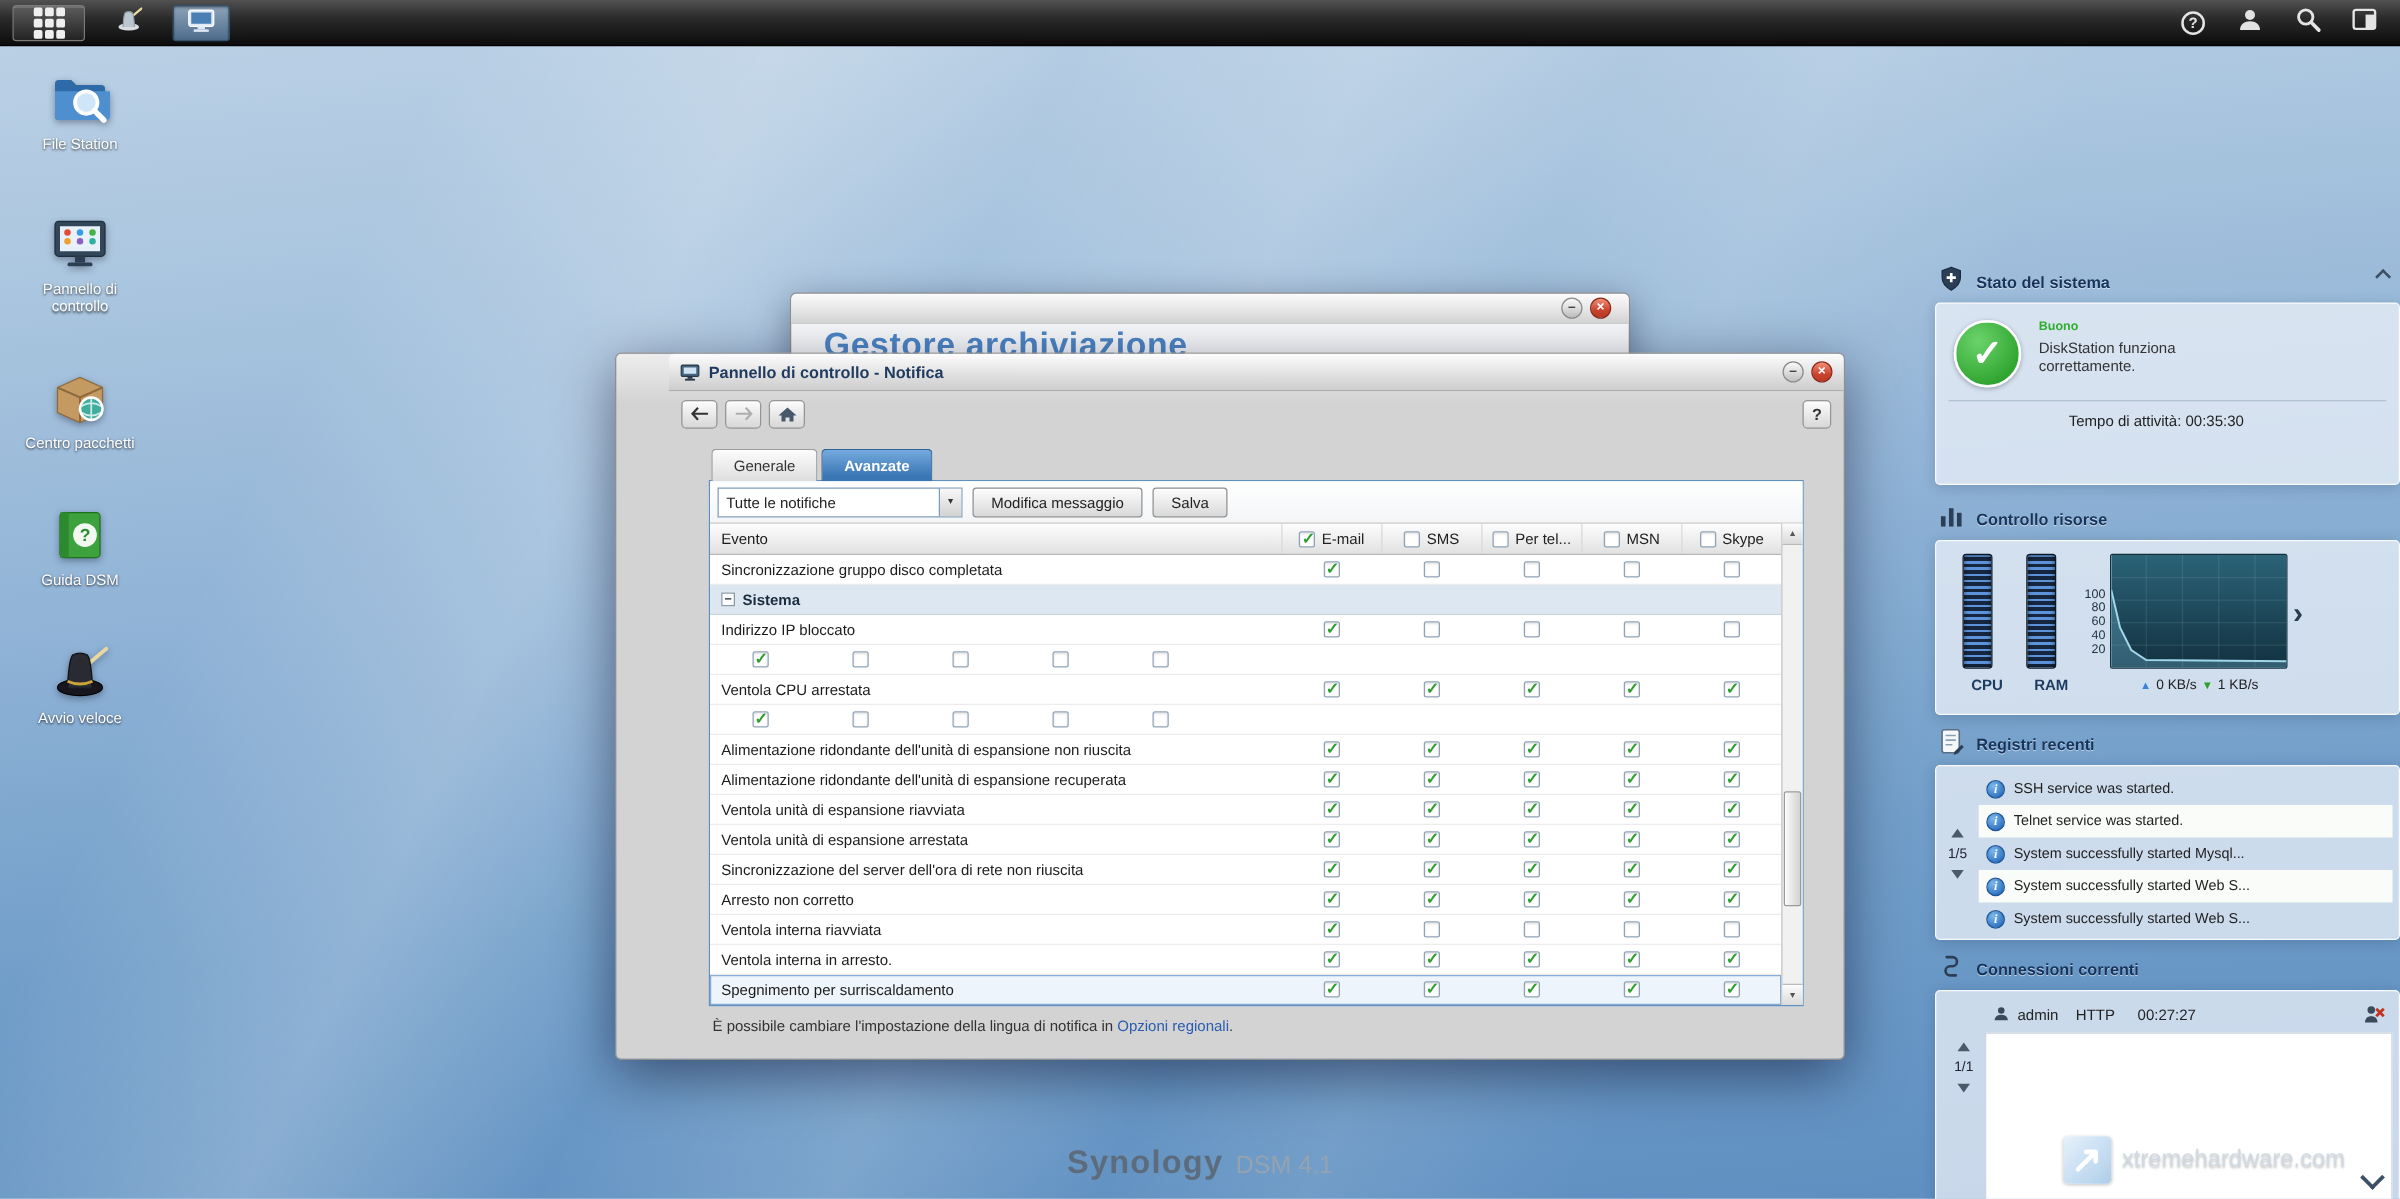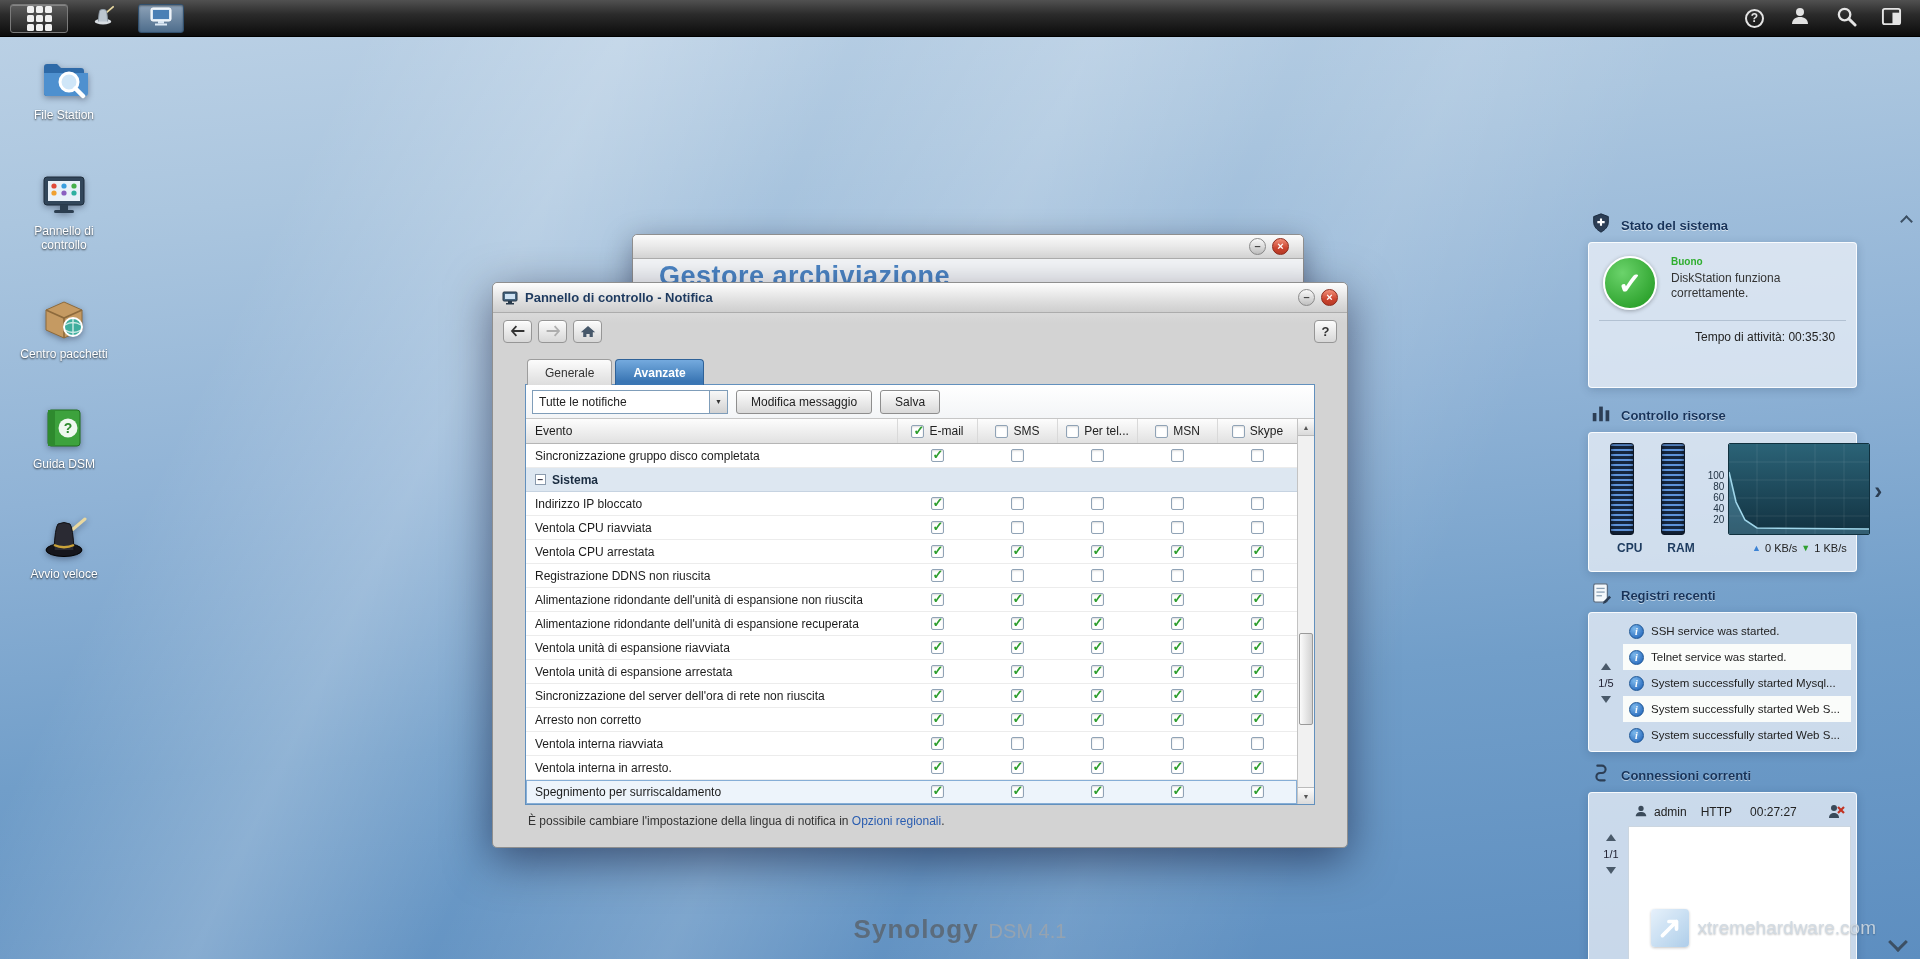--- a/index.html
+++ b/index.html
@@ -40,23 +40,23 @@
   .bg-titlebar { height:24px; background:linear-gradient(#fbfbfb,#d8d8d8); border-bottom:1px solid #b0b0b0;
     border-radius:5px 5px 0 0; display:flex; align-items:center; justify-content:flex-end; padding:0 14px; gap:6px; }
   .bg-heading { font-size:27px; font-weight:bold; color:#4d87c7; padding:2px 0 0 26px; letter-spacing:.5px; }
 
   
   .wc { width:17px; height:17px; border-radius:50%; font-size:11px; line-height:1; display:flex; align-items:center; justify-content:center; }
   .wc.min { background:linear-gradient(#fafafa,#c0c0c0); border:1px solid #8a8a8a; color:#444; font-weight:bold; }
   .wc.close { background:linear-gradient(#f2907a,#cc4530 60%,#b93a26); border:1px solid #8c2a1c; color:#fff; font-weight:bold; }
 
   
-  .window { position:absolute; left:492px; top:282px; width:856px; height:566px; z-index:10;
+  .window { position:absolute; left:492px; top:282px; width:984px; height:566px; z-index:10;
     background:linear-gradient(#ededed,#d3d3d3 40px); border:1px solid #8f8f8f; border-radius:5px;
-    box-shadow:0 12px 45px rgba(0,0,30,.5); }
+    box-shadow:0 12px 45px rgba(0,0,30,.5);padding-left:42px; }
   .titlebar { height:30px; display:flex; align-items:center; padding:0 9px;
     background:linear-gradient(#fdfdfd,#ddd 65%,#cecece); border-bottom:1px solid #acacac; border-radius:5px 5px 0 0; }
   .win-icon { width:16px; height:16px; margin-right:7px; }
   .win-title { font-size:13px; font-weight:bold; color:#1e3a5f; }
   .win-ctrls { margin-left:auto; display:flex; gap:6px; }
   .toolbar { height:36px; display:flex; align-items:center; gap:6px; padding:0 10px; }
   .nav-btn { width:29px; height:23px; border-radius:4px; background:linear-gradient(#fcfcfc,#d7d7d7);
     border:1px solid #969696; display:flex; align-items:center; justify-content:center; box-shadow:inset 0 1px 0 #fff; }
   .help-btn { margin-left:auto; width:23px; height:23px; border-radius:4px; background:linear-gradient(#fcfcfc,#d7d7d7);
     border:1px solid #969696; display:flex; align-items:center; justify-content:center; font-size:13px; font-weight:bold; color:#333; }
@@ -95,21 +95,21 @@
     font-size:7px; color:#555; }
   .sb-btn.up { border-bottom:1px solid #bbb; }
   .sb-btn.down { border-top:1px solid #bbb; }
   .sb-track { flex:1; position:relative; }
   .sb-thumb { position:absolute; left:1px; right:1px; top:56%; height:92px;
     background:linear-gradient(90deg,#fbfbfb,#d2d2d2); border:1px solid #9a9a9a; border-radius:2px; }
   .footer-note { padding:9px 3px; font-size:12px; color:#333; }
   .footer-note .link { color:#2a5db0; }
 
   
-  .widget { position:absolute; left:1588px; width:269px; z-index:8; }
+  .widget { position:absolute; left:1548px; width:372px; z-index:8; }
   .w-header { display:flex; align-items:center; gap:9px; height:26px; margin-bottom:4px; padding-left:2px; }
   .w-title { font-size:13px; font-weight:bold; color:#17335a; text-shadow:0 1px 0 rgba(255,255,255,.55); }
   .w-panel { background:rgba(237,242,248,.74); border:1px solid rgba(255,255,255,.85); border-radius:4px;
     box-shadow:0 2px 10px rgba(20,40,70,.2); }
   #w-status { top:212px; } #w-resource { top:402px; } #w-logs { top:582px; } #w-conn { top:762px; }
   #w-status .w-panel { height:146px; }
   #w-resource .w-panel { height:140px; }
   #w-logs .w-panel { height:140px; }
   #w-conn .w-panel { height:180px; }
 
@@ -299,23 +299,20 @@
                   <span class="cb" data-interactable="true"></span>
                 </div>
                 <div class="gt-cell ch" data-interactable="false">
                   <span class="cb" data-interactable="true"></span>
                 </div>
                 <div class="gt-cell ch" data-interactable="false">
                   <span class="cb" data-interactable="true"></span>
                 </div>
               </div>
               <div class="gt-row" data-interactable="true">
-                <div class="gt-cell evt">
-                  <span data-interactable="false">Ventola CPU riavviata</span>
-                </div>
                 <div class="gt-cell ch" data-interactable="false">
                   <span class="cb checked" data-interactable="true"></span>
                 </div>
                 <div class="gt-cell ch" data-interactable="false">
                   <span class="cb" data-interactable="true"></span>
                 </div>
                 <div class="gt-cell ch" data-interactable="false">
                   <span class="cb" data-interactable="true"></span>
                 </div>
                 <div class="gt-cell ch" data-interactable="false">
@@ -339,23 +336,20 @@
                   <span class="cb checked" data-interactable="true"></span>
                 </div>
                 <div class="gt-cell ch" data-interactable="false">
                   <span class="cb checked" data-interactable="true"></span>
                 </div>
                 <div class="gt-cell ch" data-interactable="false">
                   <span class="cb checked" data-interactable="true"></span>
                 </div>
               </div>
               <div class="gt-row" data-interactable="true">
-                <div class="gt-cell evt">
-                  <span data-interactable="false">Registrazione DDNS non riuscita</span>
-                </div>
                 <div class="gt-cell ch" data-interactable="false">
                   <span class="cb checked" data-interactable="true"></span>
                 </div>
                 <div class="gt-cell ch" data-interactable="false">
                   <span class="cb" data-interactable="true"></span>
                 </div>
                 <div class="gt-cell ch" data-interactable="false">
                   <span class="cb" data-interactable="true"></span>
                 </div>
                 <div class="gt-cell ch" data-interactable="false">

